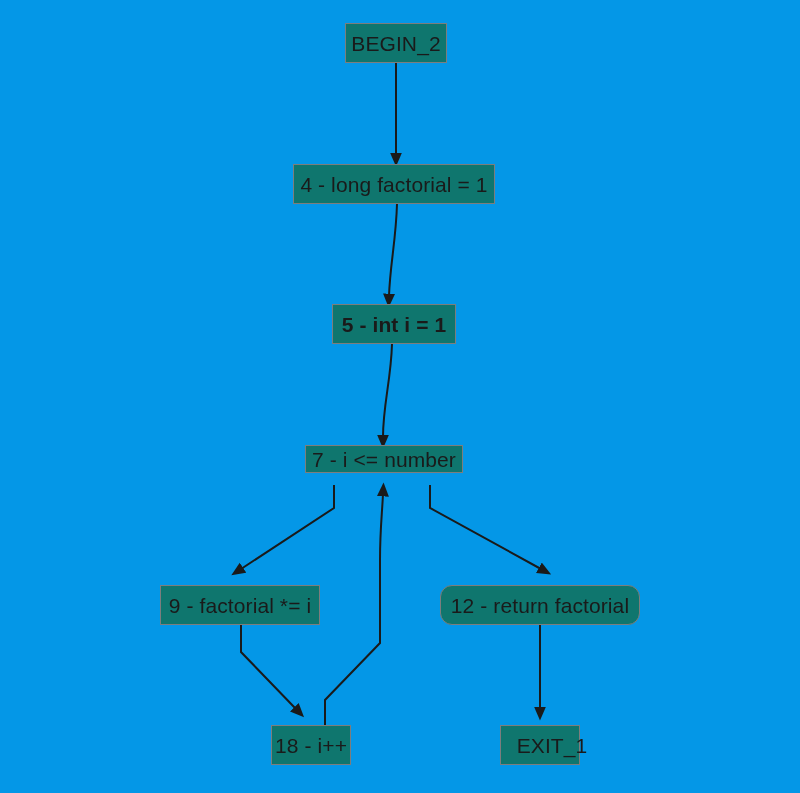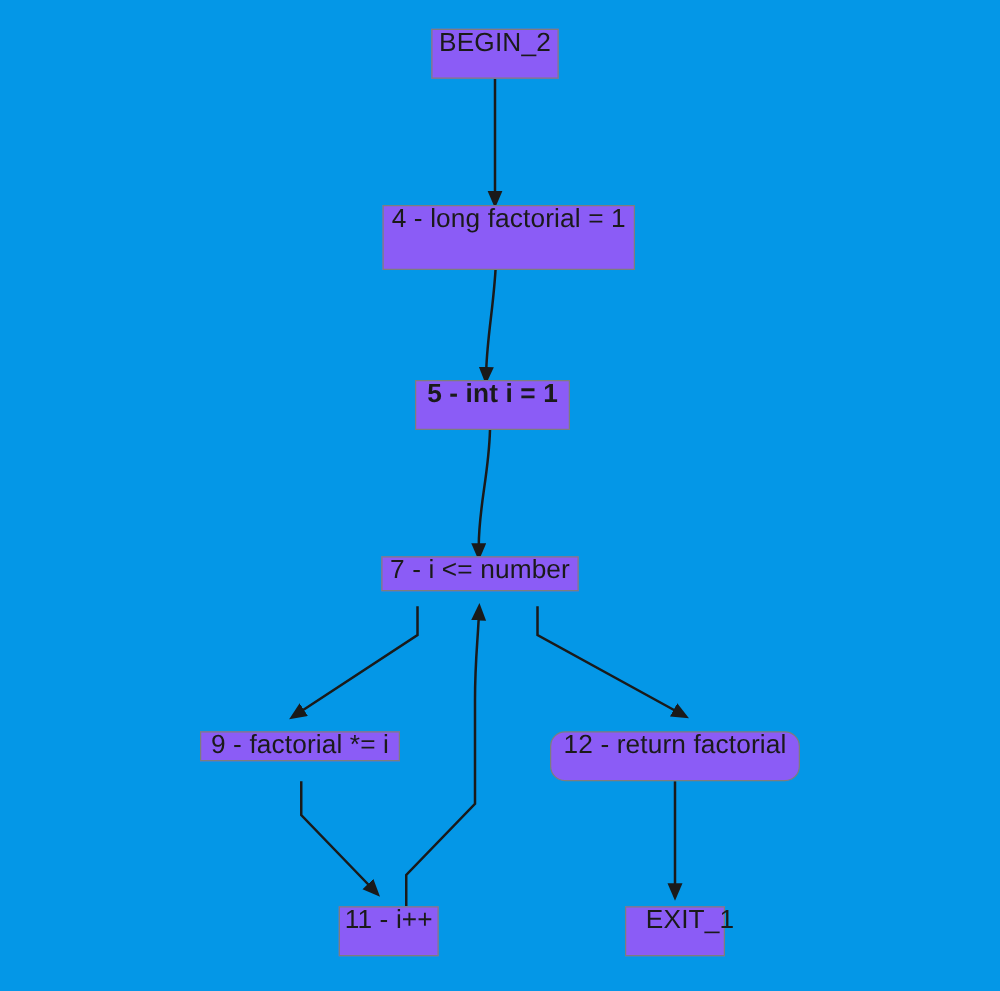--- a/index.html
+++ b/index.html
@@ -21,28 +21,28 @@
   #edge-layer {
     position: absolute;
     left: 0;
     top: 0;
     width: 800px;
     height: 793px;
   }
   .cfg-node {
     position: absolute;
     box-sizing: border-box;
-    background: #8b5cf6;
+    background: #0f766e;
     border: 1.6px solid #7d7d7d;
     color: #1a1a1a;
     font-family: "Liberation Sans", sans-serif;
     font-size: 21px;
     line-height: 1;
     display: flex;
-    align-items: flex-start;
+    align-items: center;
     justify-content: center;
     white-space: nowrap;
     letter-spacing: 0.1px;
   }
   .node-label {
     display: block;
     padding: 0 2px;
     transform: translateY(-0.5px);
   }
 </style>
@@ -66,36 +66,36 @@
         <path d="M 241,625 L 241,652 L 296,709" fill="none" stroke="#1a1a1a" stroke-width="2" marker-end="url(#arrow-down)"></path>
         <path d="M 540,625 L 540,709" fill="none" stroke="#1a1a1a" stroke-width="2" marker-end="url(#arrow-down)"></path>
         <path d="M 325,725 L 325,700 L 380,643 L 380,560 C 380,530 382,515 383,494" fill="none" stroke="#1a1a1a" stroke-width="2" marker-end="url(#arrow-down)"></path>
       </g>
   </svg>
 
   <div id="node-group">
       <div class="cfg-node" style="left: 345px; top: 23px; width: 102px; height: 40px;">
         <span class="node-label">BEGIN_2</span>
       </div>
-      <div class="cfg-node" style="left: 306px; top: 164px; width: 202px; height: 52px;">
+      <div class="cfg-node" style="left: 293px; top: 164px; width: 202px; height: 40px;">
         <span class="node-label">4 - long factorial = 1</span>
       </div>
       <div class="cfg-node" style="left: 332px; top: 304px; width: 124px; height: 40px; font-weight: bold;">
         <span class="node-label">5 - int i = 1</span>
       </div>
       <div class="cfg-node" style="left: 305px; top: 445px; width: 158px; height: 28px;">
         <span class="node-label">7 - i &lt;= number</span>
       </div>
-      <div class="cfg-node" style="left: 160px; top: 585px; width: 160px; height: 24px;">
+      <div class="cfg-node" style="left: 160px; top: 585px; width: 160px; height: 40px;">
         <span class="node-label">9 - factorial *= i</span>
       </div>
       <div class="cfg-node" style="left: 440px; top: 585px; width: 200px; height: 40px; border-radius: 12px;">
         <span class="node-label">12 - return factorial</span>
       </div>
       <div class="cfg-node" style="left: 271px; top: 725px; width: 80px; height: 40px;">
-        <span class="node-label">11 - i++</span>
+        <span class="node-label">18 - i++</span>
       </div>
       <div class="cfg-node" style="left: 500px; top: 725px; width: 80px; height: 40px; padding-left: 24px;">
         <span class="node-label">EXIT_1</span>
       </div>
     </div>
 
 </div>
 
 </body></html>

